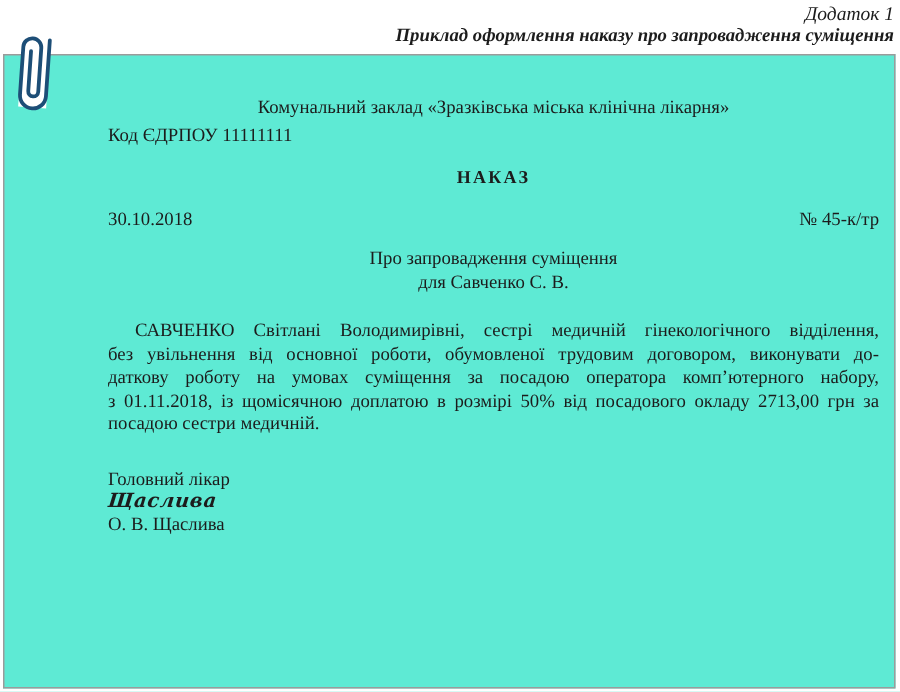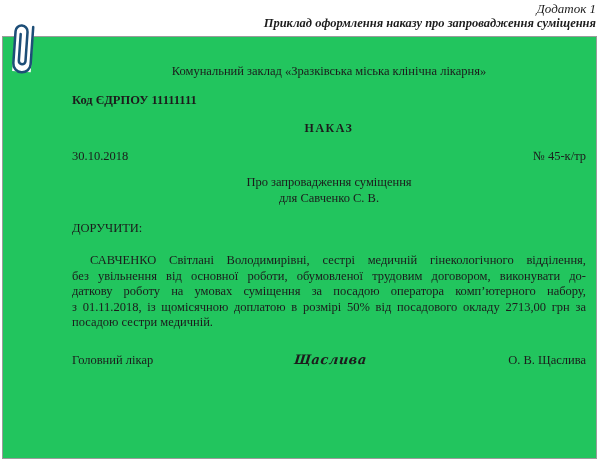--- a/index.html
+++ b/index.html
@@ -35,34 +35,33 @@
   }
 
   
   .doc-box {
     position: absolute;
     left: 2px;
     right: 3px;
     top: 36px;
     bottom: 2px;
     border: 1px solid #9b9b9b;
-    background: #22c55e;
+    background: #5eead4;
     box-sizing: border-box;
   }
   .doc-content {
     padding: 27px 10px 0 69px;
     font-size: 12.5px;
   }
 
   .org-name {
     text-align: center;
   }
   .edrpou {
-    margin-top: 14px;
-    font-weight: bold;
+    margin-top: 4px;
   }
   .order-title {
     margin-top: 13px;
     text-align: center;
     font-weight: bold;
     font-size: 12px;
     letter-spacing: 1.5px;
   }
   .date-row {
     margin-top: 13px;
@@ -90,20 +89,21 @@
   .body-par .line.indent {
     text-indent: 18px;
   }
   .basis {
     margin-top: 11px;
   }
   .sign-row {
     margin-top: 21px;
     display: flex;
     align-items: baseline;
+    flex-direction: column;
   }
   .sign-row .position { flex: 0 0 auto; }
   .sign-row .script {
     flex: 1 1 auto;
     text-align: center;
     font-style: italic;
     font-weight: bold;
     font-family: "DejaVu Serif", serif;
     font-size: 13px;
     letter-spacing: 0.5px;
@@ -144,21 +144,20 @@
     <div class="date-row">
       <span>30.10.2018</span>
       <span>№ 45-к/тр</span>
     </div>
 
     <div class="subject">
       <div>Про запровадження суміщення</div>
       <div>для Савченко С. В.</div>
     </div>
 
-    <div class="directive">ДОРУЧИТИ:</div>
 
     <div class="body-par">
       <div class="line just indent">САВЧЕНКО Світлані Володимирівні, сестрі медичній гінекологічного відділення,</div>
       <div class="line just">без увільнення від основної роботи, обумовленої трудовим договором, виконувати до-</div>
       <div class="line just">даткову роботу на умовах суміщення за посадою оператора комп’ютерного набору,</div>
       <div class="line just">з 01.11.2018, із щомісячною доплатою в розмірі 50% від посадового окладу 2713,00 грн за</div>
       <div class="line">посадою сестри медичній.</div>
     </div>
 
 

